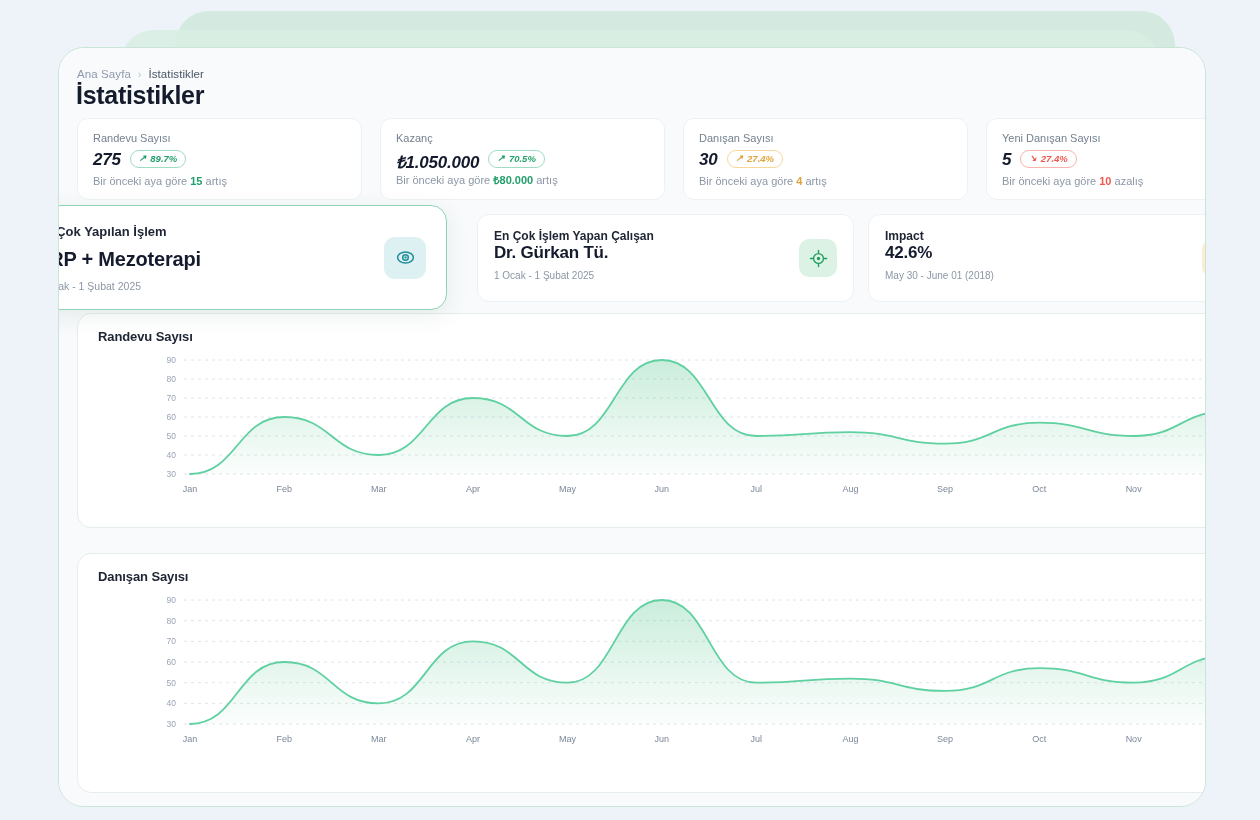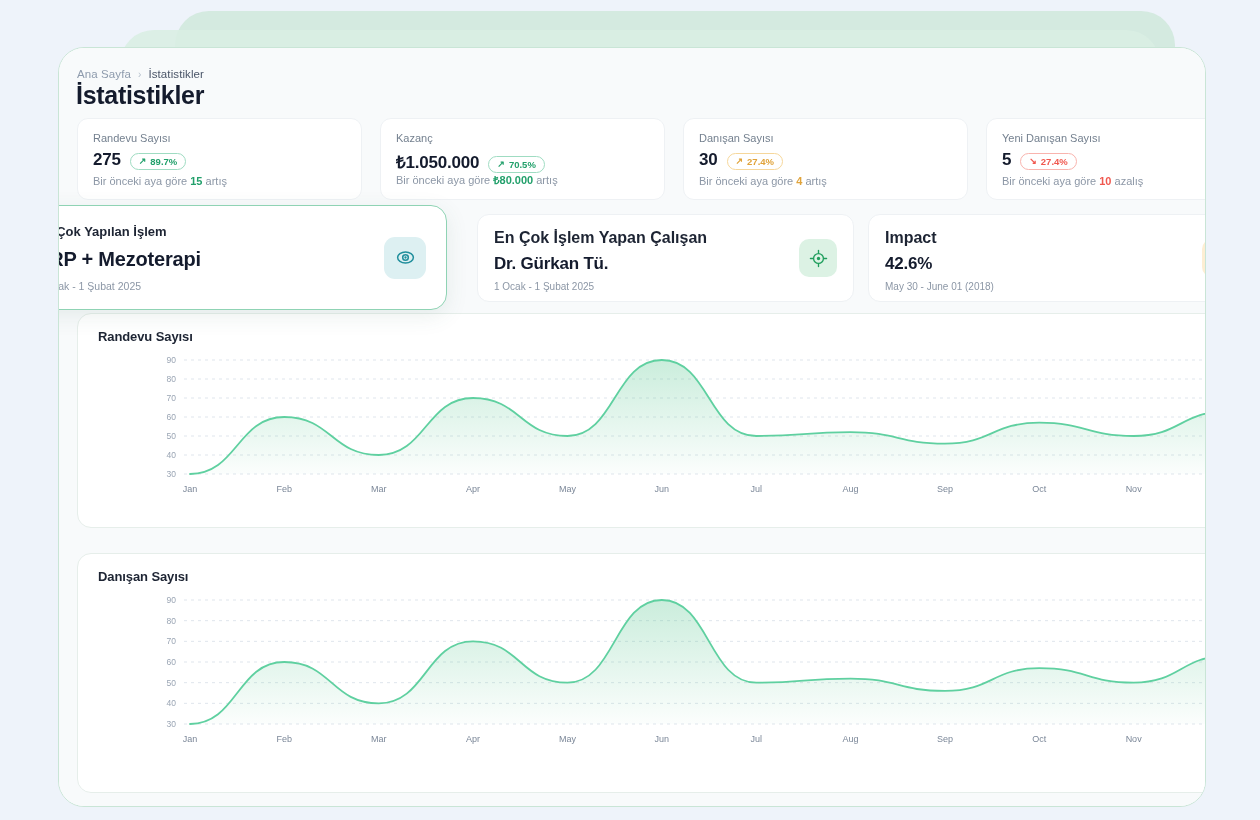--- a/index.html
+++ b/index.html
@@ -45,21 +45,21 @@
     position: absolute; left: 18px; top: 70px;
     width: 1172px; display: flex; gap: 18px;
   }
   .stat-card {
     width: 285px; height: 82px;
     background: #fff; border: 1px solid #eef1f4;
     border-radius: 11px; padding: 13px 15px;
     position: relative; flex: none;
   }
   .stat-label { font-size: 11px; color: #74808f; margin-bottom: 6px; }
-  .stat-mid { display: flex; align-items: flex-end; gap: 9px; }
+  .stat-mid { display: flex; align-items: flex-start; gap: 9px; font-style: italic; }
   .stat-value { font-size: 17px; font-weight: 700; color: #141b2d; letter-spacing: -.2px; }
   .badge {
     display: inline-flex; align-items: center; gap: 4px;
     border-radius: 10px; padding: 2px 8px 2.5px;
     font-size: 9.5px; font-weight: 600; border: 1px solid;
   }
   .badge .arr { font-size: 9px; line-height: 1; }
   .badge.green  { color: #22a06b; border-color: #9fdcc2; background: #fff; }
   .badge.amber  { color: #e0a33a; border-color: #f6d79b; background: #fff; }
   .badge.red    { color: #f0584f; border-color: #f9b4ae; background: #fff; }
@@ -77,23 +77,23 @@
     padding: 14px 16px;
   }
   .hl-card.featured {
     left: -62px; top: -9px; width: 432px; height: 105px;
     border: 1.5px solid #8fd3b4; border-radius: 16px;
     padding: 18px 20px; z-index: 6;
     box-shadow: 0 6px 22px rgba(60,110,90,.10);
   }
   .hl-card.c2 { left: 400px; width: 377px; }
   .hl-card.c3 { left: 791px; width: 389px; }
-  .hl-kicker { font-size: 16px; font-weight: 700; color: #1d2433; }
+  .hl-kicker { font-size: 12px; font-weight: 700; color: #1d2433; }
   .hl-card.featured .hl-kicker { font-size: 13px; }
-  .hl-value { font-size: 17px; font-weight: 700; color: #141b2d; margin-top: 7px; letter-spacing: -.2px; }
+  .hl-value { font-size: 17px; font-weight: 700; color: #141b2d; letter-spacing: -.2px; }
   .hl-card.featured .hl-value { font-size: 20px; margin-top: 9px; }
   .hl-date { font-size: 10px; color: #8c97a6; margin-top: 7px; }
   .hl-card.featured .hl-date { font-size: 10.5px; margin-top: 9px; }
   .hl-icon {
     position: absolute; right: 16px; top: 50%; transform: translateY(-50%);
     width: 38px; height: 38px; border-radius: 10px;
     display: flex; align-items: center; justify-content: center;
   }
   .hl-card.featured .hl-icon { right: 20px; width: 42px; height: 42px; border-radius: 11px; }
   .ic-teal  { background: #ddf0f2; color: #1f8e9c; }

